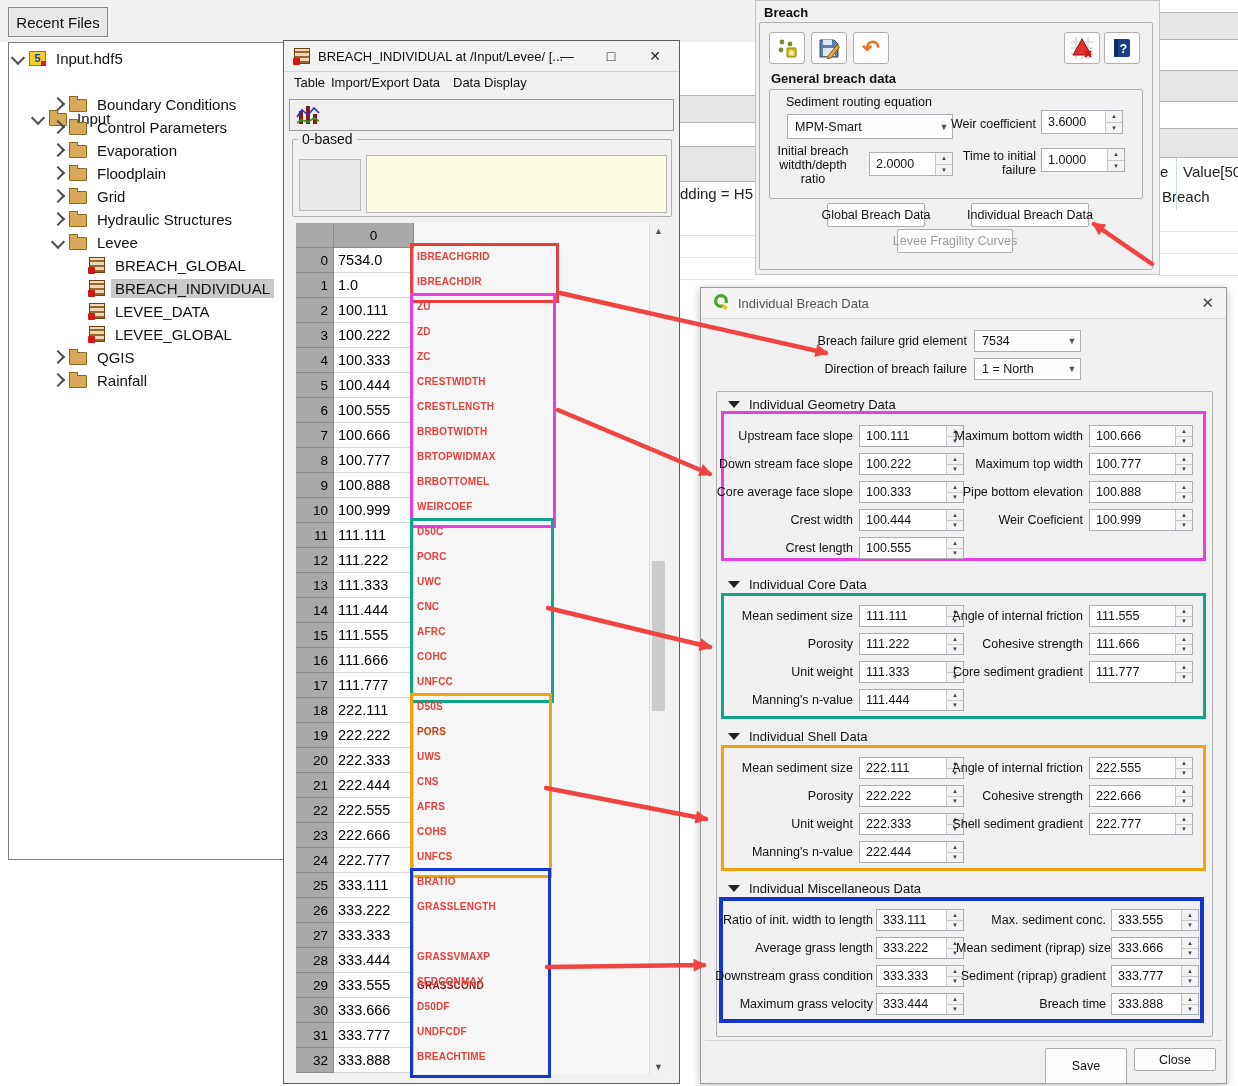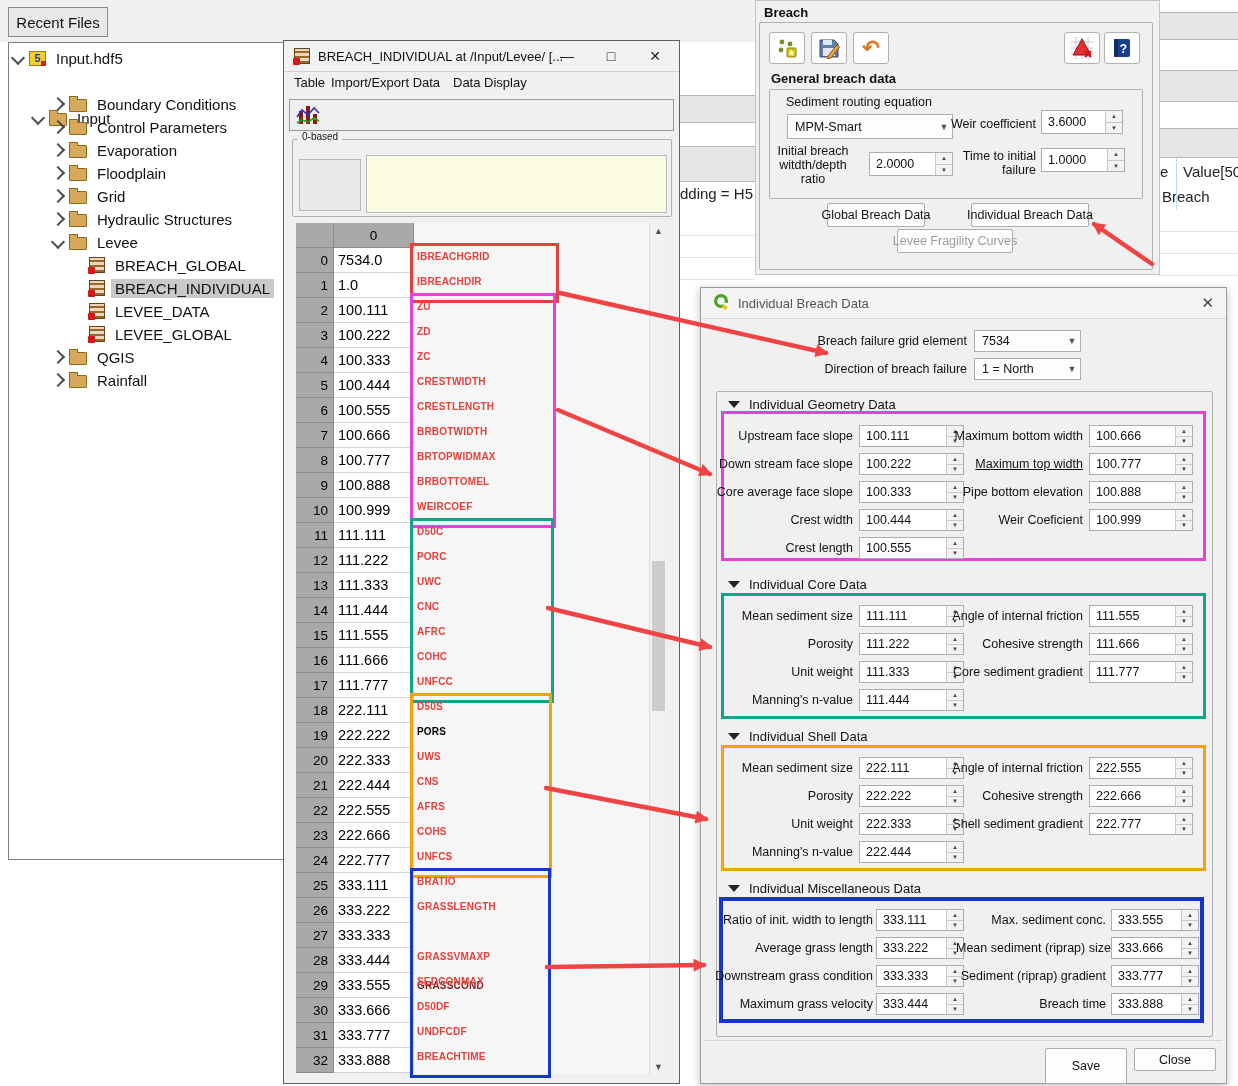--- a/index.html
+++ b/index.html
@@ -28,21 +28,21 @@
   .ico-dataset:after{content:"";position:absolute;left:-2px;bottom:-2px;width:7px;height:7px;background:#d41818;border-radius:1px;}
   .tree-label{padding:1px 4px;}
   .tree-label.sel{background:#c9c9c9;}
   
   .window{background:#f0f0f0;border:1px solid #5f5f5f;z-index:10;}
   .titlebar{position:absolute;left:0;top:0;right:0;height:30px;background:#f2f2f2;border-bottom:1px solid #d0d0d0;display:flex;align-items:center;font-size:13px;color:#111;}
   .tb-btn{font-size:14px;color:#222;width:22px;height:22px;display:flex;align-items:center;justify-content:center;}
   .menubar span{font-size:13px;color:#111;position:absolute;top:4px;}
   .sunken{border:1px solid #9a9a9a;background:#efefef;}
   .groupbox{border:1px solid #b0b0b0;border-radius:2px;}
-  .gb-label{position:absolute;background:#f0f0f0;padding:0 4px;font-size:10px;color:#111;}
+  .gb-label{position:absolute;background:#f0f0f0;padding:0 4px;font-size:14px;color:#111;}
   .cell-rowhead{position:absolute;width:38px;height:25px;background:#a9a9a9;border-right:1px solid #8c8c8c;border-bottom:1px solid #8c8c8c;box-sizing:border-box;font-size:13.5px;color:#000;display:flex;align-items:center;justify-content:flex-end;padding-right:5px;}
   .cell-val{position:absolute;width:80px;height:25px;background:#fff;border-right:1px solid #d4d4d4;border-bottom:1px solid #d4d4d4;box-sizing:border-box;font-size:14.5px;color:#000;display:flex;align-items:center;padding-left:4px;}
   .scroll{background:#f1f1f1;border-left:1px solid #dcdcdc;}
   .scroll .arrowglyph{color:#505050;font-size:9px;text-align:center;line-height:17px;}
   
   .annbox{position:absolute;z-index:30;background:transparent;}
   .annlabel{position:absolute;z-index:31;font-size:10px;font-weight:bold;letter-spacing:.2px;white-space:nowrap;}
   
   .panel{background:#f0f0f0;border:1px solid #c6c6c6;z-index:10;}
   .boldlabel{font-weight:bold;font-size:13px;color:#111;white-space:nowrap;}
@@ -441,21 +441,21 @@
         </span>
       </div>
       <div class="rightlabel" style="left: 242px; top: 141px; width: 140px;">Maximum bottom width</div>
       <div class="spin" style="left: 388px; top: 137px; width: 104px; height: 22px;">
         <span class="sval">100.666</span>
         <span class="sud">
           <div>▲</div>
           <div>▼</div>
         </span>
       </div>
-      <div class="rightlabel" style="left: 242px; top: 169px; width: 140px; text-decoration: underline;">Maximum top width</div>
+      <div class="rightlabel" style="left: 242px; top: 169px; width: 140px;">Maximum top width</div>
       <div class="spin" style="left: 388px; top: 165px; width: 104px; height: 22px;">
         <span class="sval">100.777</span>
         <span class="sud">
           <div>▲</div>
           <div>▼</div>
         </span>
       </div>
       <div class="rightlabel" style="left: 242px; top: 197px; width: 140px;">Pipe bottom elevation</div>
       <div class="spin" style="left: 388px; top: 193px; width: 104px; height: 22px;">
         <span class="sval">100.888</span>
@@ -683,21 +683,21 @@
       <div class="annlabel" style="left: 417px; top: 476px; color: rgb(232, 64, 58);">BRBOTTOMEL</div>
       <div class="annlabel" style="left: 417px; top: 501px; color: rgb(232, 64, 58);">WEIRCOEF</div>
       <div class="annlabel" style="left: 417px; top: 526px; color: rgb(232, 64, 58);">D50C</div>
       <div class="annlabel" style="left: 417px; top: 551px; color: rgb(232, 64, 58);">PORC</div>
       <div class="annlabel" style="left: 417px; top: 576px; color: rgb(232, 64, 58);">UWC</div>
       <div class="annlabel" style="left: 417px; top: 601px; color: rgb(232, 64, 58);">CNC</div>
       <div class="annlabel" style="left: 417px; top: 626px; color: rgb(232, 64, 58);">AFRC</div>
       <div class="annlabel" style="left: 417px; top: 651px; color: rgb(232, 64, 58);">COHC</div>
       <div class="annlabel" style="left: 417px; top: 676px; color: rgb(232, 64, 58);">UNFCC</div>
       <div class="annlabel" style="left: 417px; top: 701px; color: rgb(232, 64, 58);">D50S</div>
-      <div class="annlabel" style="left: 417px; top: 726px; color: #000000;">PORS</div>
+      <div class="annlabel" style="left: 417px; top: 726px; color: #c2410c;">PORS</div>
       <div class="annlabel" style="left: 417px; top: 751px; color: rgb(232, 64, 58);">UWS</div>
       <div class="annlabel" style="left: 417px; top: 776px; color: rgb(232, 64, 58);">CNS</div>
       <div class="annlabel" style="left: 417px; top: 801px; color: rgb(232, 64, 58);">AFRS</div>
       <div class="annlabel" style="left: 417px; top: 826px; color: rgb(232, 64, 58);">COHS</div>
       <div class="annlabel" style="left: 417px; top: 851px; color: rgb(232, 64, 58);">UNFCS</div>
       <div class="annlabel" style="left: 417px; top: 876px; color: rgb(232, 64, 58);">BRATIO</div>
       <div class="annlabel" style="left: 417px; top: 901px; color: rgb(232, 64, 58);">GRASSLENGTH</div>
       <div class="annlabel" style="left: 417px; top: 980px; color: #7f1d1d;">GRASSCOND</div>
       <div class="annlabel" style="left: 417px; top: 951px; color: rgb(232, 64, 58);">GRASSVMAXP</div>
       <div class="annlabel" style="left: 417px; top: 976px; color: rgb(232, 64, 58);">SEDCONMAX</div>

